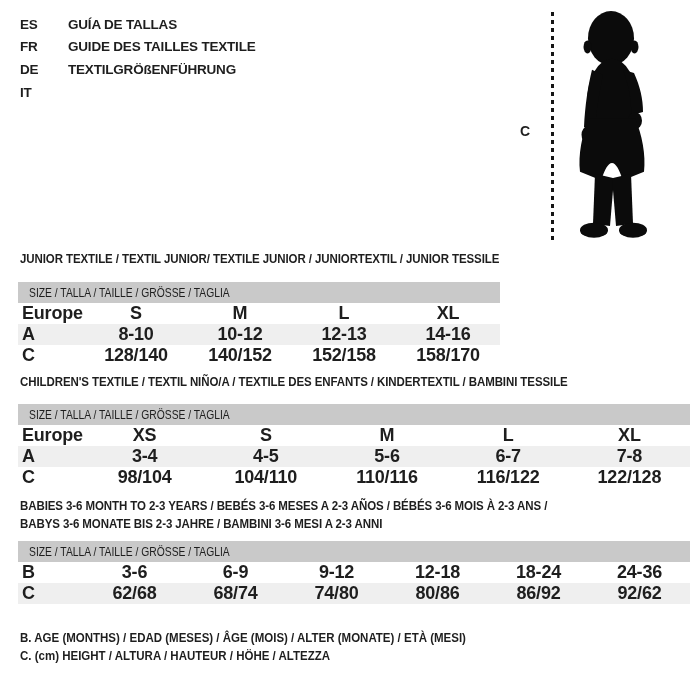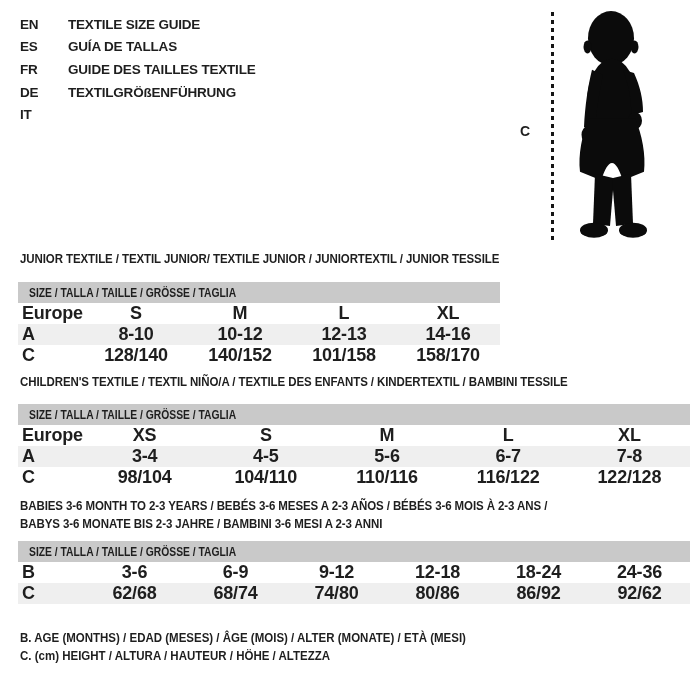--- a/index.html
+++ b/index.html
@@ -20,43 +20,39 @@
              background-image:repeating-linear-gradient(to bottom,#151515 0 4px,transparent 4px 8px);}
   .silhouette{left:562px;top:10px;}
 
   
   .sec-heading{font-size:12.5px;font-weight:700;letter-spacing:-0.1px;line-height:18px;}
 
   
   .size-table{left:18px;}
   .w1{width:482px;} .w2{width:672px;}
   .thead{height:21px;background:#c9c9c9;display:flex;align-items:center;
-         padding-left:11px;box-sizing:border-box;font-size:12px;font-weight:700;}
+         padding-left:11px;box-sizing:border-box;font-size:12px;font-weight:400;}
   .trow{display:grid;height:21px;align-items:center;font-size:18px;font-weight:700;letter-spacing:-0.2px;}
   .trow.stripe{background:#efefef;}
   .cols4{grid-template-columns:66px repeat(4,1fr);}
   .cols5{grid-template-columns:66px repeat(5,1fr);}
   .cols6{grid-template-columns:66px repeat(6,1fr);}
   .tlabel{text-align:left;padding-left:4px;}
   .tcell{text-align:center;}
 
   
   .legend{left:20px;top:629px;font-size:12.5px;font-weight:700;}
   .legend-line{height:18.2px;line-height:18.2px;}
 </style>
 </head>
 <body>
 
 <div id="canvas">
 
   <div class="abs lang">
-    <div class="lang-row">
-      <span class="lang-code">EN</span>
-      <span>TEXTILE SIZE GUIDE</span>
-    </div>
     <div class="lang-row">
       <span class="lang-code">ES</span>
       <span>GUÍA DE TALLAS</span>
     </div>
     <div class="lang-row">
       <span class="lang-code">FR</span>
       <span>GUIDE DES TAILLES TEXTILE</span>
     </div>
     <div class="lang-row">
       <span class="lang-code">DE</span>
@@ -105,21 +101,21 @@
       <div class="tlabel">A</div>
       <div class="tcell">8-10</div>
       <div class="tcell">10-12</div>
       <div class="tcell">12-13</div>
       <div class="tcell">14-16</div>
     </div>
     <div class="trow cols4">
       <div class="tlabel">C</div>
       <div class="tcell">128/140</div>
       <div class="tcell">140/152</div>
-      <div class="tcell">101/158</div>
+      <div class="tcell">152/158</div>
       <div class="tcell">158/170</div>
     </div>
   </div>
 
   <div class="abs sec-heading" style="left:20px;top:373px;">
     <span class="cond">CHILDREN'S TEXTILE / TEXTIL NIÑO/A / TEXTILE DES ENFANTS / KINDERTEXTIL / BAMBINI TESSILE</span>
   </div>
   <div class="abs size-table w2" style="top:404px;">
     <div class="thead">
       <span class="cond-s">SIZE / TALLA / TAILLE / GRÖSSE / TAGLIA</span>

